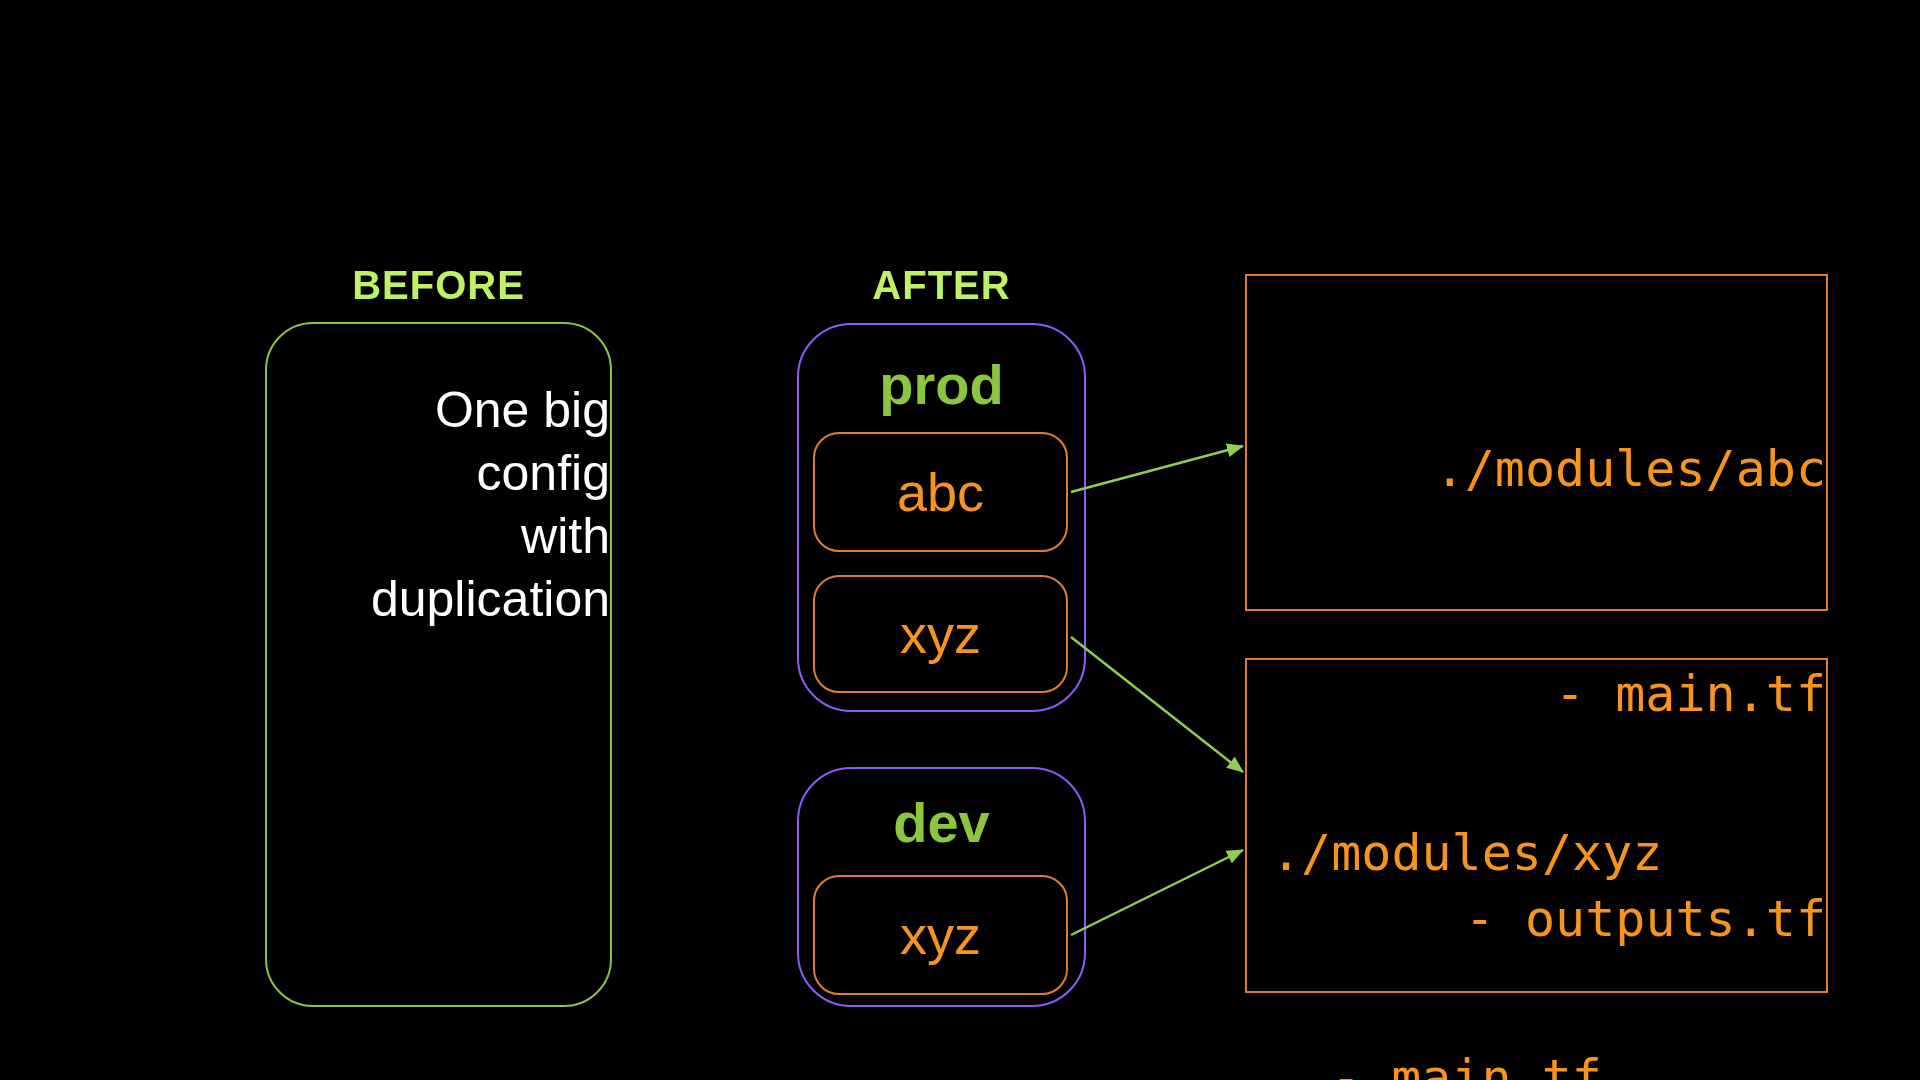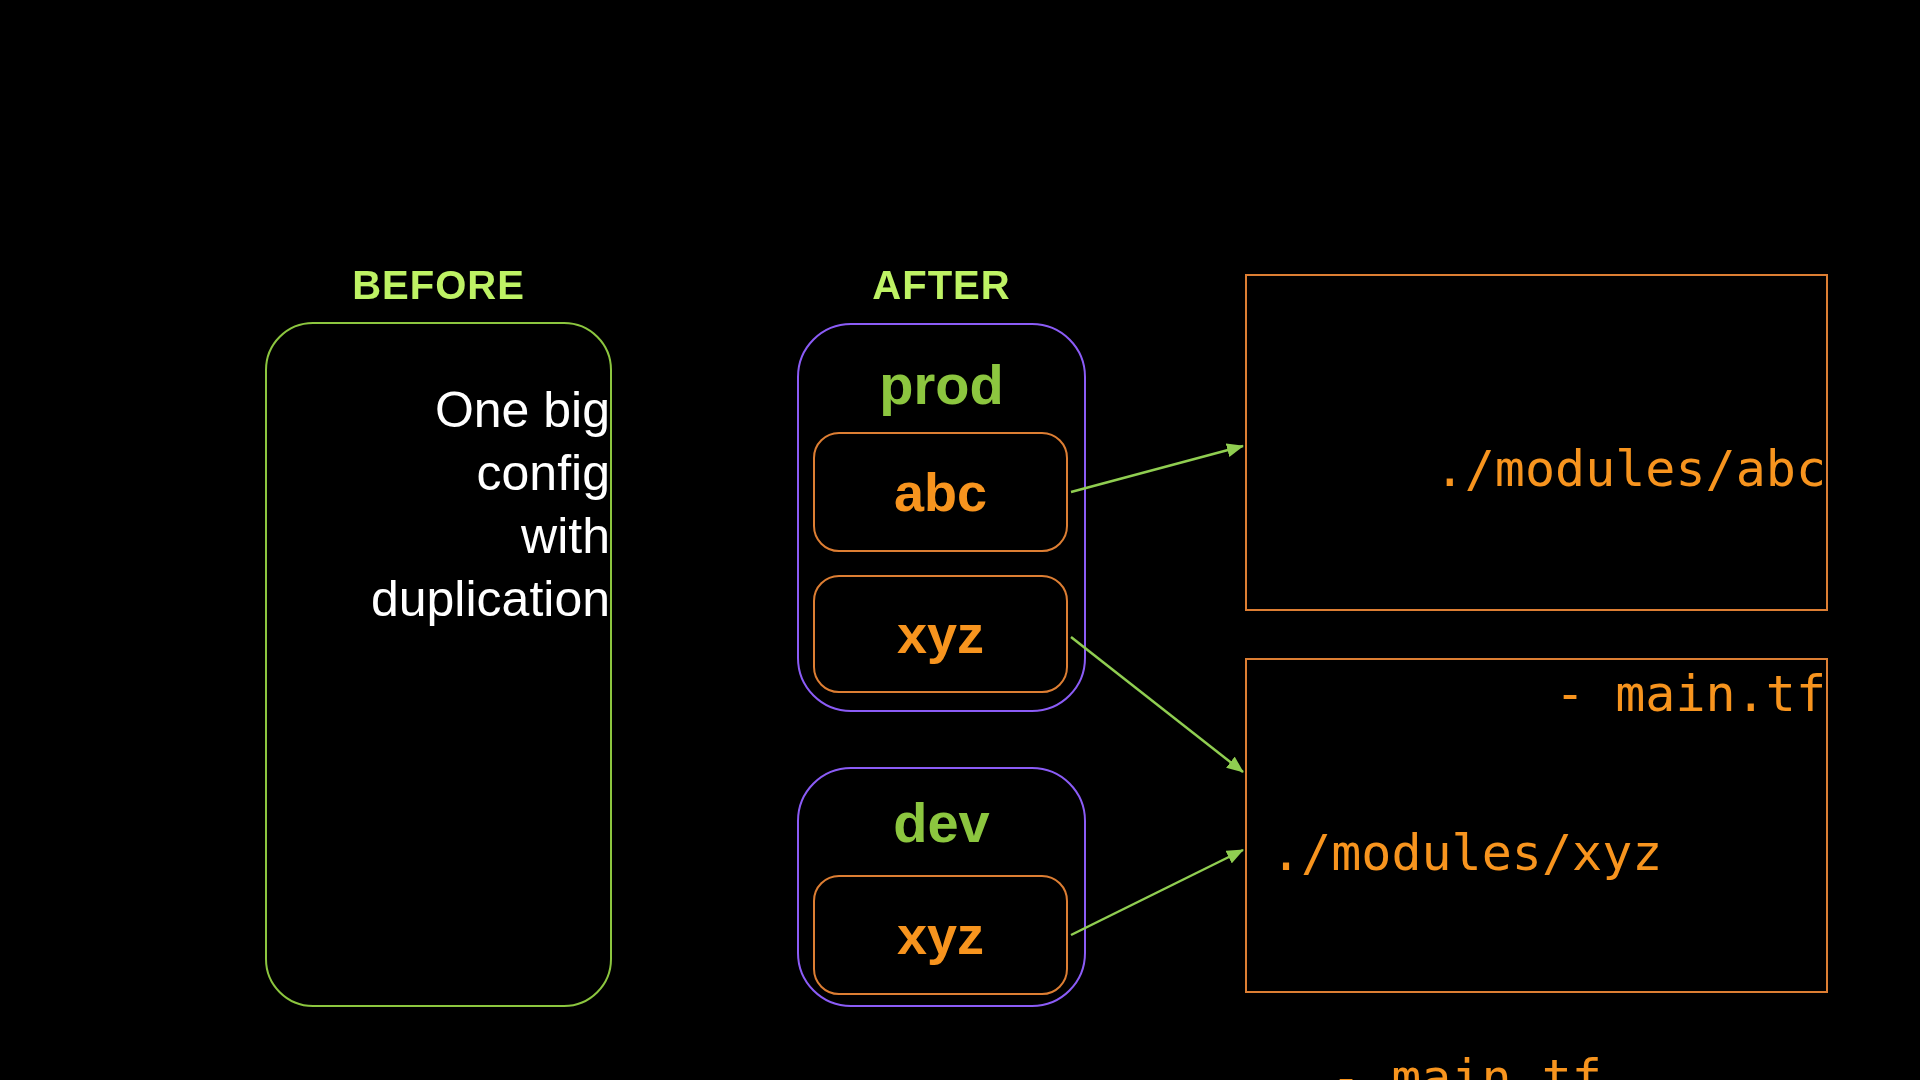--- a/index.html
+++ b/index.html
@@ -84,21 +84,21 @@
     width: 255px;
     height: 120px;
     border: 2px solid #DD7E33;
     border-radius: 26px;
     display: flex;
     align-items: center;
     justify-content: center;
   }
   .module-node .module-label {
     font-size: 54px;
-    font-weight: bold;
+    font-weight: normal;
     color: #F7941E;
     white-space: nowrap;
   }
   .node-prod-abc { top: 107px; }
   .node-prod-xyz { top: 250px; height: 118px; }
   .node-dev-xyz  { top: 106px; }
 
   .dir-box {
     position: absolute;
     left: 1245px;
@@ -152,20 +152,21 @@
   <div class="env-group env-dev">
     <div class="env-label">dev</div>
     <div class="module-node node-dev-xyz">
       <span class="module-label">xyz</span>
     </div>
   </div>
 
   <div class="dir-box dir-abc">
     <div class="dir-path">./modules/abc</div>
     <div class="dir-file">- main.tf</div>
+    <div class="dir-file">- outputs.tf</div>
     
   </div>
 
   <div class="dir-box dir-xyz">
     <div class="dir-path">./modules/xyz</div>
     <div class="dir-file">- main.tf</div>
     
     
   </div>
 

